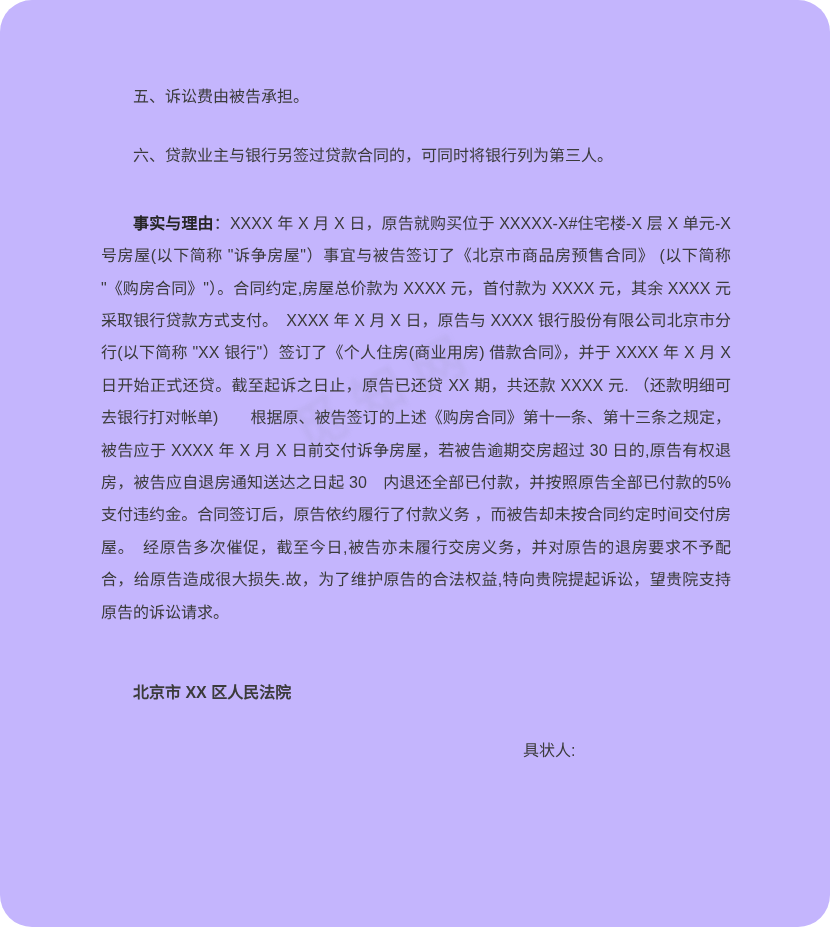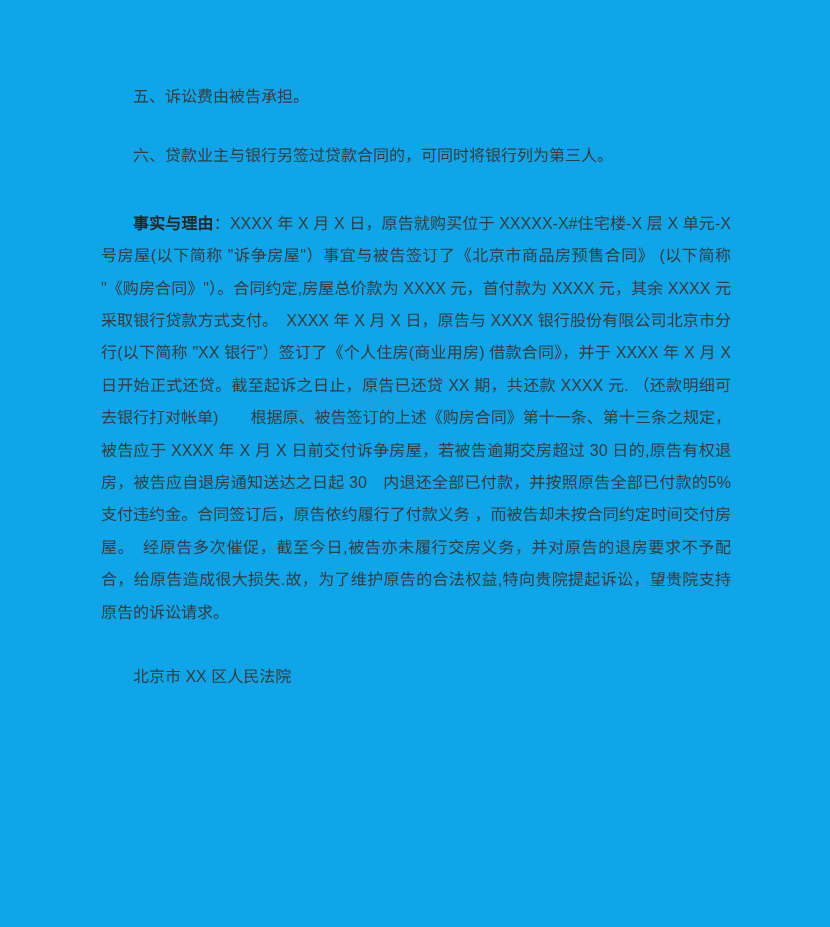--- a/index.html
+++ b/index.html
@@ -10,21 +10,22 @@
   body {
     width: 830px;
     height: 927px;
     position: relative;
     overflow: hidden;
     font-family: "Liberation Sans", sans-serif;
   }
   .page {
     position: absolute;
     inset: 0;
-    background: #0ea5e9;
+    background: #c4b5fd;
+    border-radius: 32px;
   }
   .watermark {
     position: absolute;
     left: 295px;
     top: 395px;
     width: 330px;
     font-size: 52px;
     font-weight: bold;
     letter-spacing: 14px;
     color: rgba(130, 130, 145, 0.10);
@@ -54,22 +55,23 @@
   p.facts   { margin-top: 35px; }
   p.facts .facts-label {
     font-weight: bold;
     color: #262626;
   }
   p.closing {
     margin-top: 33px;
     text-align: left;
   }
   p.court {
-    margin-top: 32px;
+    margin-top: 48px;
     text-align: left;
+    font-weight: bold;
   }
   p.signature {
     margin-top: 25px;
     text-indent: 0;
     margin-left: 422px;
     text-align: left;
   }
 </style>
 </head>
 <body>
@@ -82,15 +84,16 @@
 
     <p class="claim claim-5">五、诉讼费由被告承担。</p>
 
     <p class="claim claim-6">六、贷款业主与银行另签过贷款合同的，可同时将银行列为第三人。</p>
 
     <p class="facts"><span class="facts-label">事实与理由</span><span class="facts-text">：XXXX 年 X 月 X 日，原告就购买位于 XXXXX-X#住宅楼-X 层 X 单元-X号房屋(以下简称 "诉争房屋"）事宜与被告签订了《北京市商品房预售合同》 (以下简称 "《购房合同》"）。合同约定,房屋总价款为 XXXX 元，首付款为 XXXX 元，其余 XXXX 元采取银行贷款方式支付。　XXXX 年 X 月 X 日，原告与 XXXX 银行股份有限公司北京市分行(以下简称 "XX 银行"）签订了《个人住房(商业用房) 借款合同》，并于 XXXX 年 X 月 X 日开始正式还贷。截至起诉之日止，原告已还贷 XX 期，共还款 XXXX 元. （还款明细可去银行打对帐单)　　根据原、被告签订的上述《购房合同》第十一条、第十三条之规定，被告应于 XXXX 年 X 月 X 日前交付诉争房屋，若被告逾期交房超过 30 日的,原告有权退房，被告应自退房通知送达之日起 30　内退还全部已付款，并按照原告全部已付款的5%支付违约金。合同签订后，原告依约履行了付款义务 ，而被告却未按合同约定时间交付房屋。　经原告多次催促，截至今日,被告亦未履行交房义务，并对原告的退房要求不予配合，给原告造成很大损失.故，为了维护原告的合法权益,特向贵院提起诉讼，望贵院支持原告的诉讼请求。</span></p>
 
 
     <p class="court">北京市 XX 区人民法院</p>
 
+    <p class="signature">具状人:</p>
 
   </div>
 </div>
 
 </body></html>

